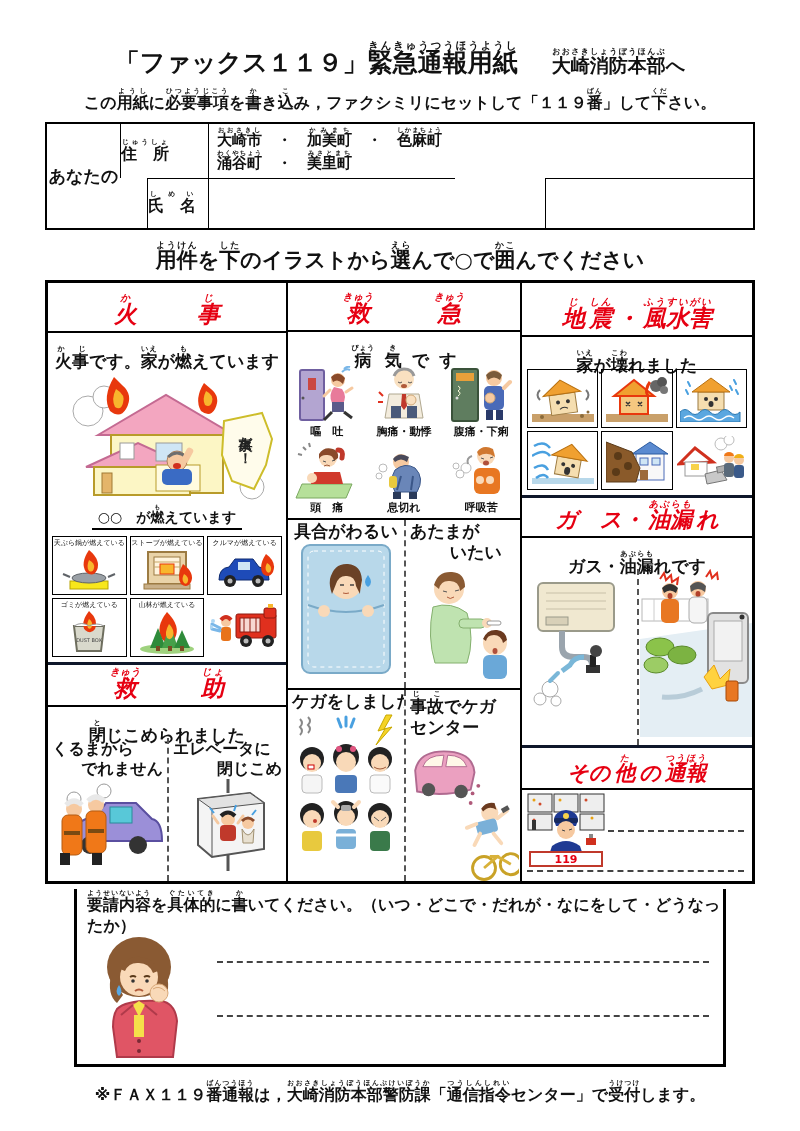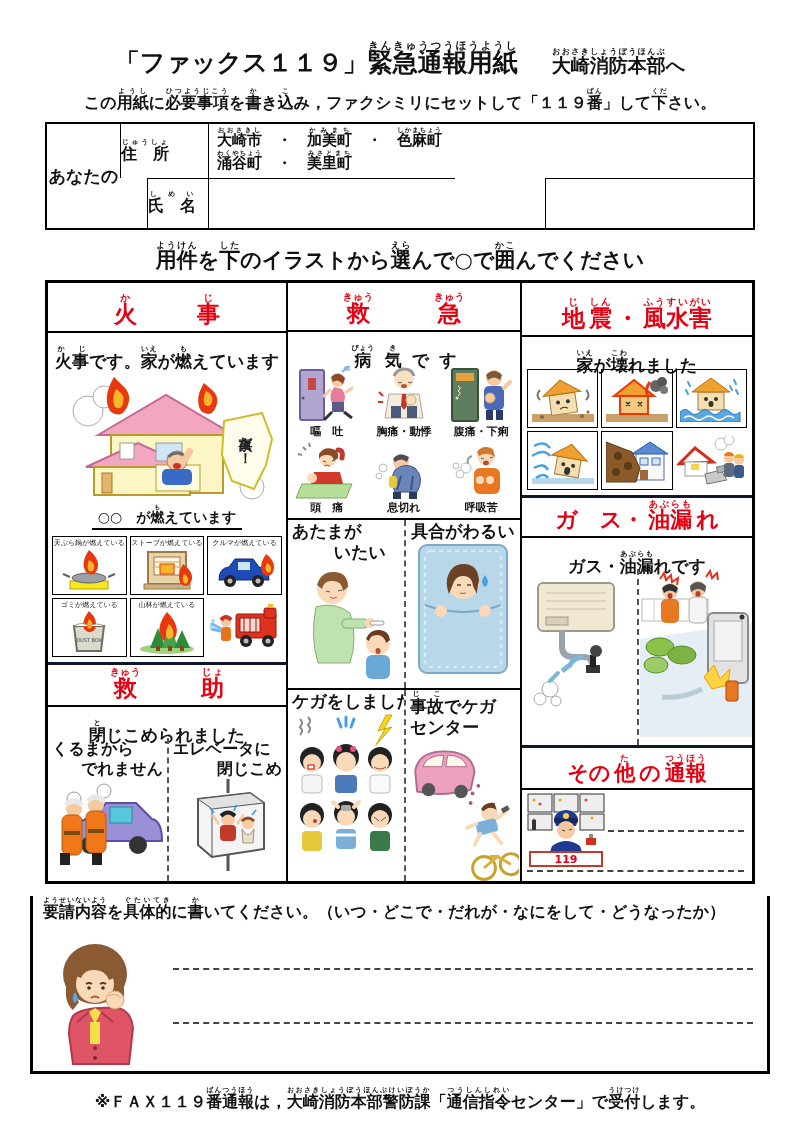--- a/index.html
+++ b/index.html
@@ -34,21 +34,21 @@
   
   .select-instruction { text-align:center; font-size:21px; font-weight:bold; margin-top:10px; }
 
   
   .main-grid { width:710px; margin:6px auto 0; border:3px solid #000; display:flex; height:604px; background:#fff; }
   .col { display:flex; flex-direction:column; }
   .col1 { width:240px; border-right:2px solid #000; }
   .col2 { width:234px; border-right:2px solid #000; }
   .col3 { flex:1; }
   .sec-head { border-bottom:2px solid #000; display:flex; justify-content:center; align-items:flex-end;
-              color:#e60012; font-weight:bold; font-size:23px; padding:2px 15px 1px; }
+              color:#e60012; font-weight:bold; font-size:23px; padding:2px 15px 1px;font-style:italic; }
   .sec-head rt { color:#e60012; }
   .spread-wide ruby { margin:0 30px; }
   .spread-mid ruby { margin:0 2px; }
   .thick-top { border-top:3px solid #0f172a; }
   .line-top { border-top:2px solid #000; }
   .statement { font-size:17px; font-weight:bold; text-align:center; padding-top:17px; }
   .spaced ruby { margin:0 5px; }
   .underlined { display:inline-block; border-bottom:2px solid #000; padding:0 6px 1px; }
 
   .illus-house { height:138px; display:flex; justify-content:center; align-items:center; }
@@ -76,21 +76,21 @@
                gap:3px; padding:1px 5px; }
   .tile { border:1.5px solid #000; overflow:hidden; display:flex; align-items:center; justify-content:center; }
   .tile-plain { border:none; }
   .gas-split { height:176px; flex:none; }
   .other-body { position:relative; flex:1 1 auto; }
   .dash { border-bottom:2px dashed #444; position:absolute; }
   .other-dash1 { left:86px; right:8px; top:40px; }
   .other-dash2 { left:5px; right:8px; top:80px; }
 
   
-  .detail-box { width:740px; margin:12px auto; border:3px solid #000; border-top:none; height:178px; position:relative; }
+  .detail-box { width:652px; margin:5px auto; border:3px solid #000; border-top:none; height:178px; position:relative; }
   .detail-header { font-size:16px; font-weight:bold; padding:4px 0 0 10px; }
   .detail-woman { position:absolute; left:10px; top:40px; }
   .detail-dash1 { left:140px; right:14px; top:72px; }
   .detail-dash2 { left:140px; right:14px; top:126px; }
 
   .footer-note { text-align:center; font-size:16px; font-weight:bold; margin-top:12px; }
 </style>
 </head>
 <body>
 
@@ -392,50 +392,50 @@
               <circle cx="12" cy="32" r="4" fill="#fff" stroke="#bbb"></circle>
               <circle cx="8" cy="24" r="3" fill="#fff" stroke="#bbb"></circle>
             <path d="M24 14 q-6 2 -4 8" fill="none" stroke="#999" stroke-width="2"></path>
           </svg>
           <div class="sick-cap">呼吸苦</div>
         </div>
       </div>
 
       <div class="split split1 line-top">
         <div class="half">
+          <div class="half-label" style="text-align:center;">具合がわるい</div>
+          <svg width="100" height="136" viewBox="0 0 100 136">
+            <rect x="6" y="4" width="88" height="128" rx="8" fill="#b8d8ea" stroke="#7aaac8" stroke-width="2"></rect>
+            <rect x="12" y="10" width="76" height="116" rx="6" fill="none" stroke="#fff" stroke-dasharray="4 4"></rect>
+            <path d="M12 64 q38 14 76 0" fill="none" stroke="#7aaac8" stroke-width="2"></path>
+            <circle cx="50" cy="42" r="16" fill="#f9d9b8"></circle>
+            <path d="M34 38 q4 -16 18 -15 q13 1 14 16 q-2 10 -2 14 l-4 -8 q-1 -10 -9 -10 q-8 -1 -11 8 l-4 10 q-3 -8 -2 -15z" fill="#6b4226"></path>
+            <path d="M44 44 l4 0 M54 44 l4 0" stroke="#444" stroke-width="1.5"></path>
+            <path d="M47 52 q3 1 6 0" stroke="#b05a3a" fill="none"></path>
+            <path d="M72 34 q6 8 0 12 q-6 -4 0 -12z" fill="#49a0e0"></path>
+            <circle cx="28" cy="70" r="6" fill="#f9d9b8"></circle>
+              <circle cx="72" cy="70" r="6" fill="#f9d9b8"></circle>
+          </svg>
+        </div>
+        <div class="half">
           <div class="half-label lab-l1">あたまが</div>
           <div class="half-label lab-l2" style="padding-right:18px;">いたい</div>
           <svg width="112" height="120" viewBox="0 0 112 120">
             <circle cx="42" cy="26" r="15" fill="#f9d9b8"></circle>
             <path d="M27 22 q4 -14 18 -13 q13 1 13 15 l-5 4 q-1 -10 -10 -10 q-9 -1 -11 8z" fill="#8a5a33"></path>
             <path d="M36 28 l4 1 M48 28 l4 -1" stroke="#555"></path>
             <path d="M40 34 q3 3 7 0" stroke="#b05a3a" fill="none"></path>
             <path d="M26 44 q-6 30 2 56 l32 0 q8 -24 0 -50 q-16 -12 -34 -6z" fill="#bfe3b0" stroke="#84b06e"></path>
             <rect x="52" y="56" width="26" height="9" rx="4" fill="#bfe3b0" stroke="#84b06e"></rect>
             <circle cx="80" cy="60" r="5" fill="#f9d9b8"></circle>
             <rect x="80" y="58" width="14" height="4" rx="2" fill="#fff" stroke="#999"></rect>
             <circle cx="88" cy="80" r="12" fill="#f9d9b8"></circle>
             <path d="M76 76 q4 -10 14 -9 q9 1 10 10 l-4 3 q-2 -8 -9 -8 q-7 0 -8 6z" fill="#6b3a1f"></path>
             <ellipse cx="88" cy="88" rx="2.5" ry="3" fill="#b0503a"></ellipse>
             <rect x="76" y="92" width="24" height="24" rx="6" fill="#6aa8d8"></rect>
-          </svg>
-        </div>
-        <div class="half">
-          <div class="half-label" style="text-align:center;">具合がわるい</div>
-          <svg width="100" height="136" viewBox="0 0 100 136">
-            <rect x="6" y="4" width="88" height="128" rx="8" fill="#b8d8ea" stroke="#7aaac8" stroke-width="2"></rect>
-            <rect x="12" y="10" width="76" height="116" rx="6" fill="none" stroke="#fff" stroke-dasharray="4 4"></rect>
-            <path d="M12 64 q38 14 76 0" fill="none" stroke="#7aaac8" stroke-width="2"></path>
-            <circle cx="50" cy="42" r="16" fill="#f9d9b8"></circle>
-            <path d="M34 38 q4 -16 18 -15 q13 1 14 16 q-2 10 -2 14 l-4 -8 q-1 -10 -9 -10 q-8 -1 -11 8 l-4 10 q-3 -8 -2 -15z" fill="#6b4226"></path>
-            <path d="M44 44 l4 0 M54 44 l4 0" stroke="#444" stroke-width="1.5"></path>
-            <path d="M47 52 q3 1 6 0" stroke="#b05a3a" fill="none"></path>
-            <path d="M72 34 q6 8 0 12 q-6 -4 0 -12z" fill="#49a0e0"></path>
-            <circle cx="28" cy="70" r="6" fill="#f9d9b8"></circle>
-              <circle cx="72" cy="70" r="6" fill="#f9d9b8"></circle>
           </svg>
         </div>
       </div>
 
       <div class="split split2 line-top">
         <div class="half">
           <div class="half-label" style="text-align:center; white-space:nowrap;">ケガをしました</div>
           <svg width="112" height="160" viewBox="0 0 112 160">
             <path d="M10 8 q4 4 0 8 q4 4 0 8 M18 6 q4 4 0 8 q4 4 0 8" stroke="#888" fill="none" stroke-width="2"></path>
             <path d="M48 8 l3 8 M56 6 l0 9 M64 8 l-3 8" stroke="#49a0e0" stroke-width="3" stroke-linecap="round"></path>

